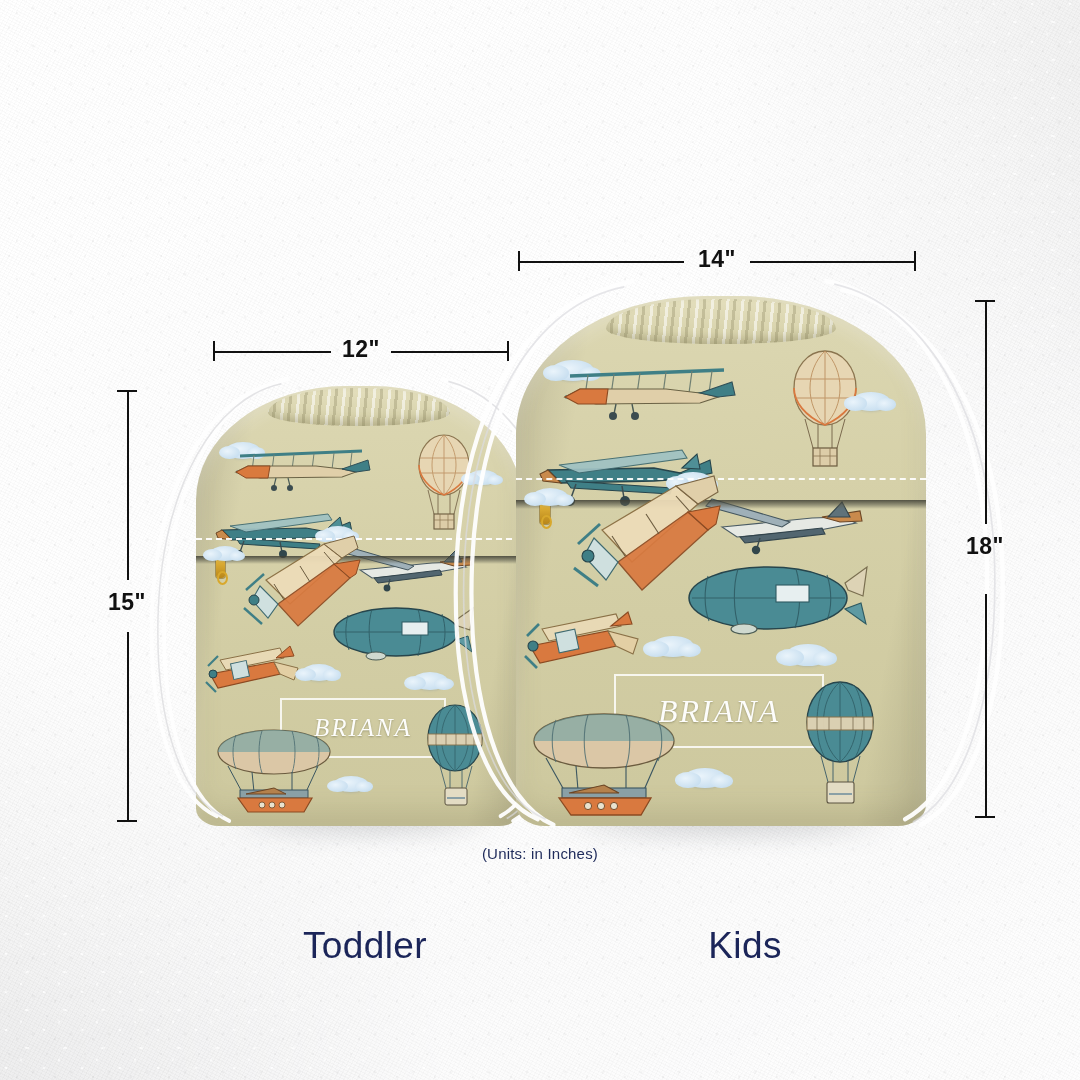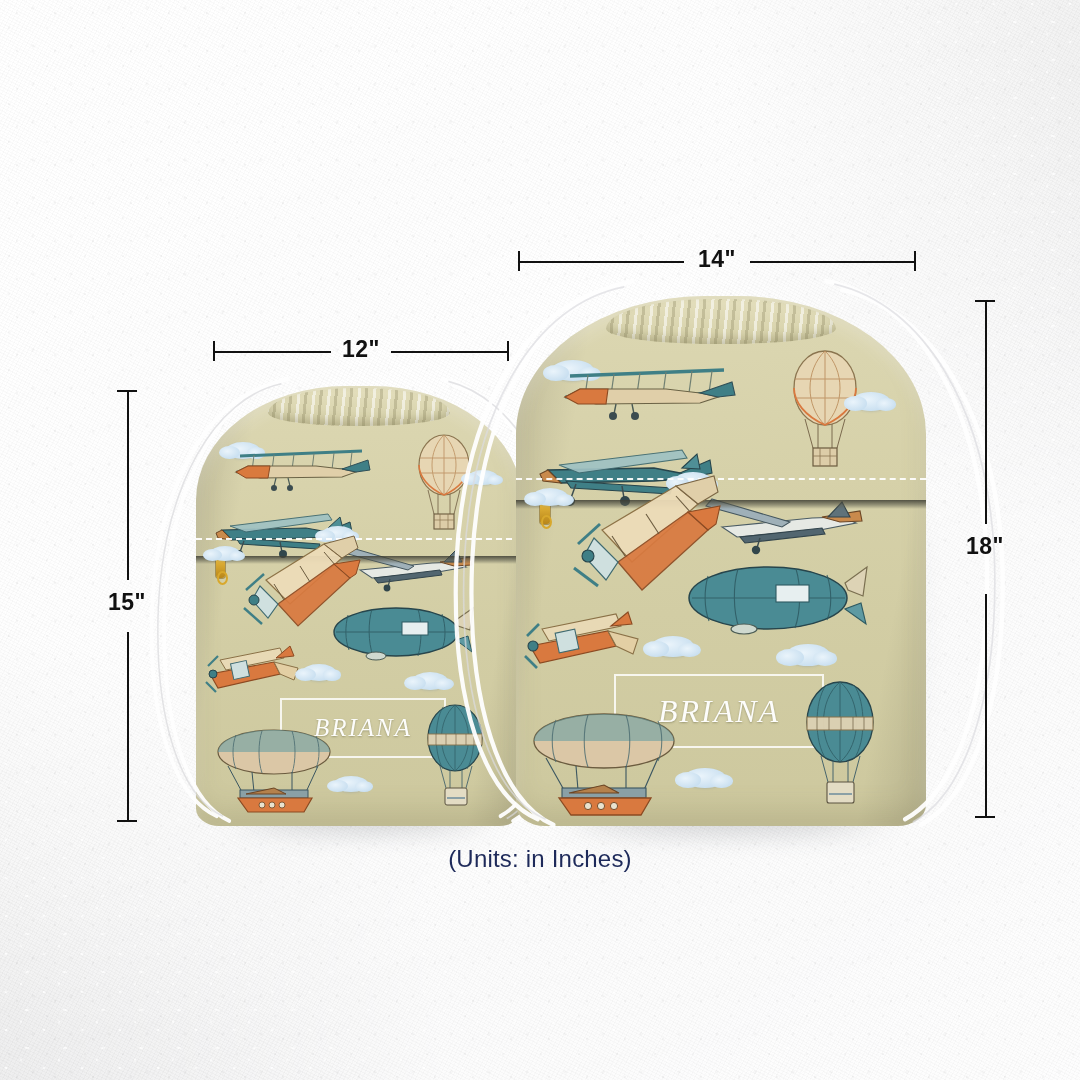--- a/index.html
+++ b/index.html
@@ -37,21 +37,21 @@
     opacity:.9;
   }
 
   
   #title{
     position:absolute;left:0;right:0;top:78px;text-align:center;z-index:6;
     font-size:53px;letter-spacing:2.0px;font-weight:400;color:#8e8eab;
   }
   #units{
     position:absolute;left:0;right:0;top:845px;text-align:center;z-index:6;
-    font-size:24px;color:#1e2a5a;letter-spacing:.2px;
+    font-size:15px;color:#1e2a5a;letter-spacing:.2px;
   }
   .bag-label{
     position:absolute;top:925px;text-align:center;z-index:6;
     font-size:37px;color:#1b2559;letter-spacing:.4px;
   }
   #label-toddler{left:210px;width:310px;}
   #label-kids{left:600px;width:290px;}
 
   
   .dim{position:absolute;z-index:7;}
@@ -636,14 +636,16 @@
 
   <div class="dim dim-v" style="left:970px;top:300px;width:30px;height:518px;">
     <div class="bar" style="top:0;height:224px;"></div>
     <div class="bar" style="bottom:0;height:224px;"></div>
     <div class="cap" style="top:0;"></div>
     <div class="cap" style="bottom:0;"></div>
     <div class="val" style="top:233px;">18"</div>
   </div>
 
   <div id="units">(Units: in Inches)</div>
+  <div class="bag-label" id="label-toddler">Toddler</div>
+  <div class="bag-label" id="label-kids">Kids</div>
 
 </div>
 
 </body></html>

